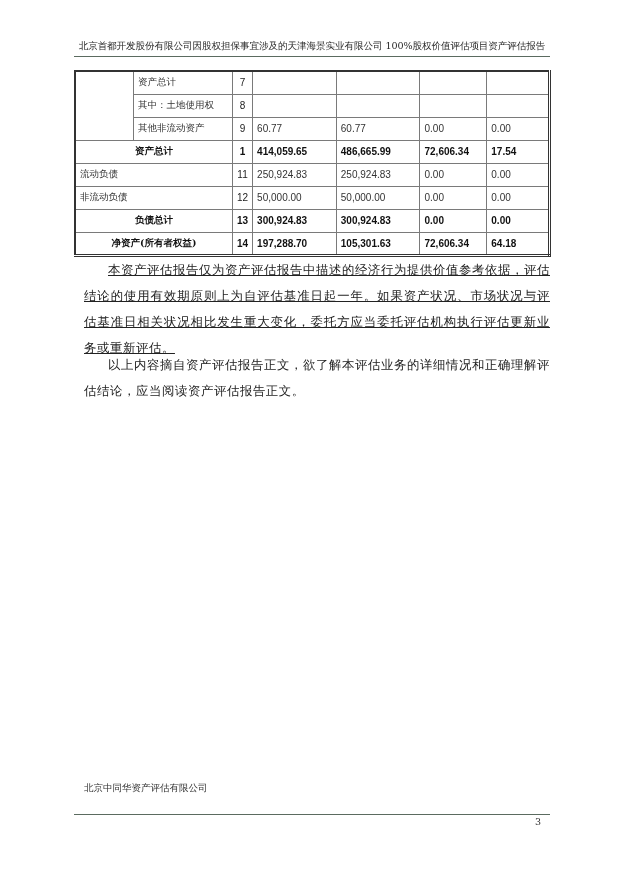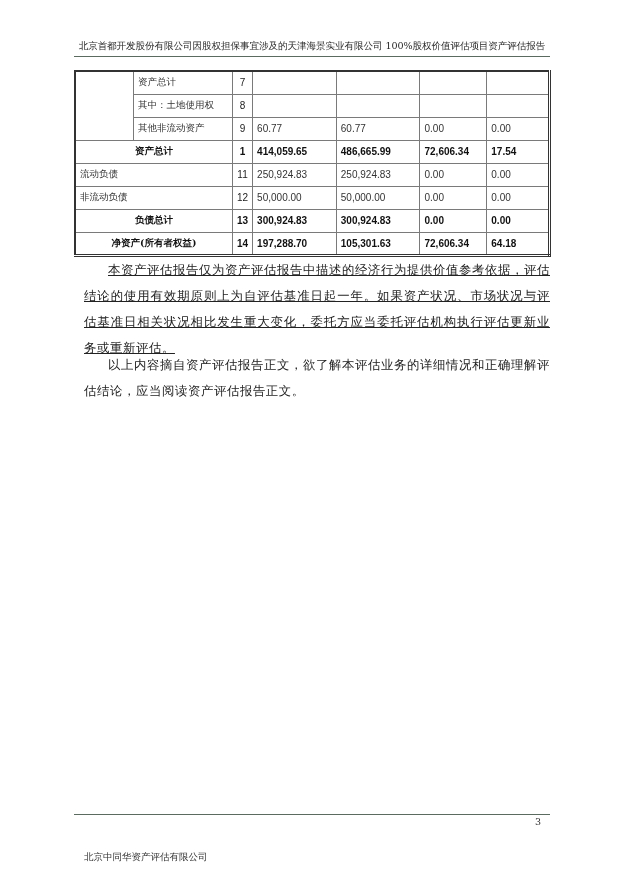--- a/index.html
+++ b/index.html
@@ -15,21 +15,21 @@
   .c0 { width:59px; } .c1 { width:100px; } .c2 { width:20px; text-align:center; }
   .c3 { width:84px; } .c4 { width:84px; } .c5 { width:67px; } .c6 { width:63px; }
   .num { text-align:left; color:#333; }
   .lbl { font-family:"DejaVu Serif","Liberation Serif",serif; font-size:9.5px; color:#333; }
   .bold { font-weight:bold; color:#111; }
   .center { text-align:center; }
   .para { position:absolute; left:84px; width:466px; font-size:12.4px; line-height:26px; color:#222;
           text-indent:24px; letter-spacing:0.6px; text-align:justify; }
   .p1 { top:257px;text-decoration:underline; } .p2 { top:352px; }
   .footer-rule { position:absolute; left:74px; top:814px; width:476px; height:1px; background:#5b6b60; }
-  .footer-left { position:absolute; left:84px; top:851px; font-size:9.5px; color:#333; }
+  .footer-left { position:absolute; left:84px; top:782px; font-size:9.5px; color:#333; }
   .footer-right { position:absolute; left:535px; top:816px; font-size:9.5px; color:#333; }
 </style>
 </head>
 <body>
 
 <div class="header">北京首都开发股份有限公司因股权担保事宜涉及的天津海景实业有限公司 100%股权价值评估项目资产评估报告</div>
 <div class="header-rule"></div>
 
 <table class="t">
   <tbody>

